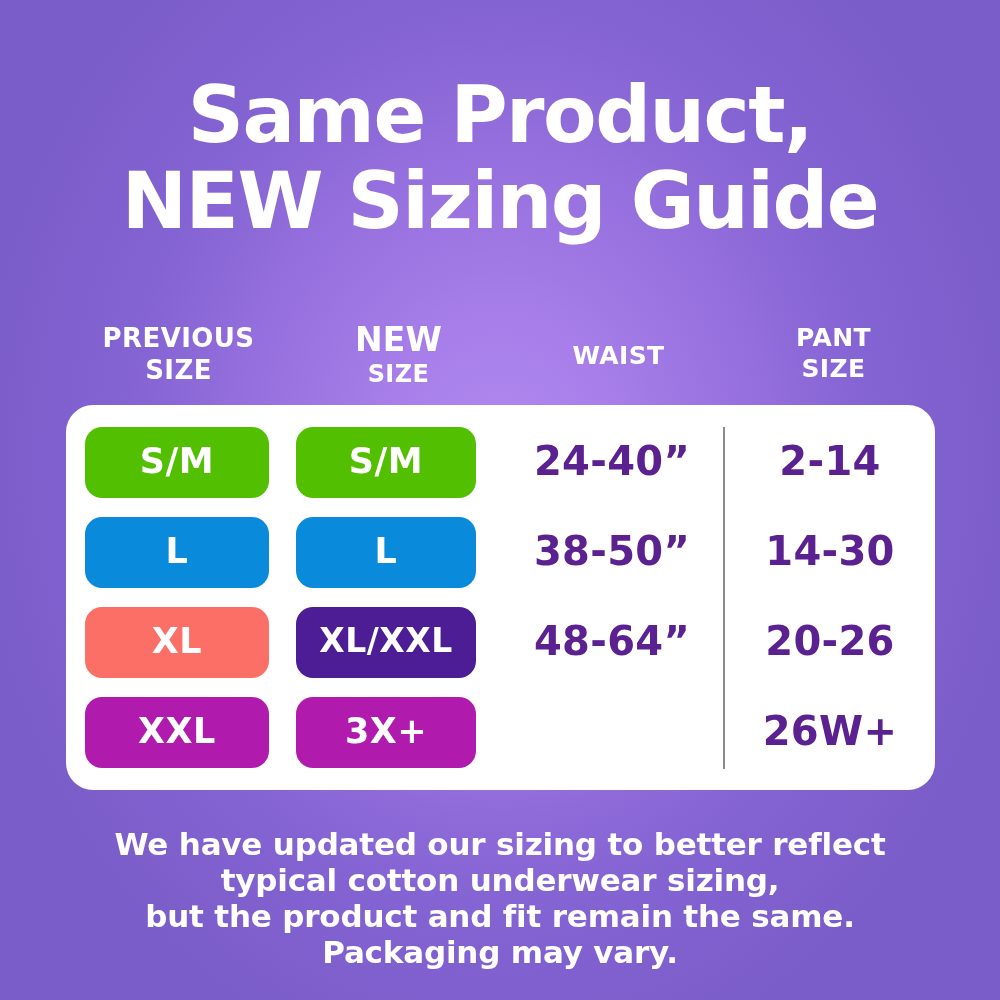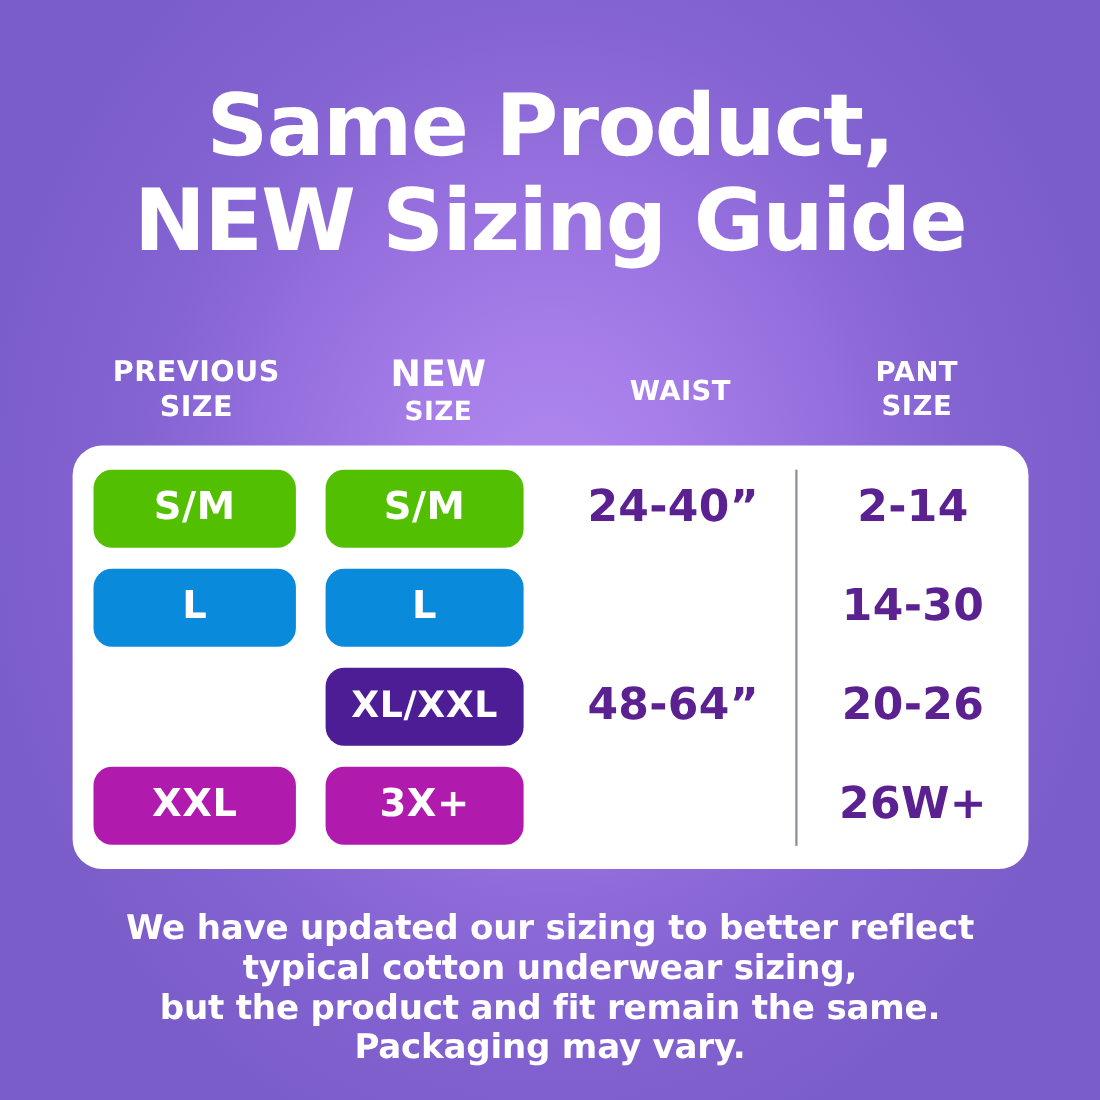--- a/index.html
+++ b/index.html
@@ -202,24 +202,26 @@
     <div class="size-row" id="row-0">
       <div class="pill pill-prev" style="background: rgb(82, 192, 0);">S/M</div>
       <div class="pill pill-new" style="background: rgb(82, 192, 0);">S/M</div>
       <div class="cell-text cell-waist">24-40”</div>
       <div class="cell-text cell-pant">2-14</div>
     </div>
 
     <div class="size-row" id="row-1">
       <div class="pill pill-prev" style="background: rgb(10, 138, 218);">L</div>
       <div class="pill pill-new" style="background: rgb(10, 138, 218);">L</div>
+      <div class="cell-text cell-waist">38-50”</div>
       <div class="cell-text cell-pant">14-30</div>
     </div>
 
     <div class="size-row" id="row-2">
+      <div class="pill pill-prev" style="background: rgb(251, 111, 102);">XL</div>
       <div class="pill pill-new narrow-text" style="background: #4c1d95;">XL/XXL</div>
       <div class="cell-text cell-waist">48-64”</div>
       <div class="cell-text cell-pant">20-26</div>
     </div>
 
     <div class="size-row" id="row-3">
       <div class="pill pill-prev" style="background: rgb(176, 27, 174);">XXL</div>
       <div class="pill pill-new" style="background: rgb(176, 27, 174);">3X+</div>
       <div class="cell-text cell-pant">26W+</div>
     </div>

